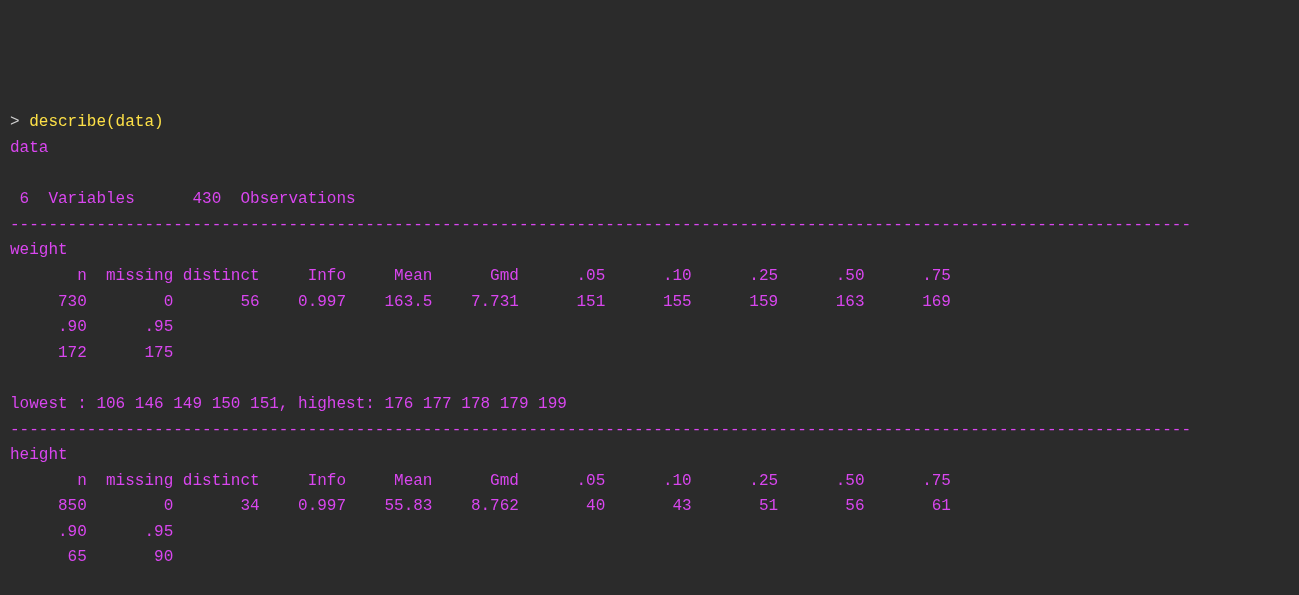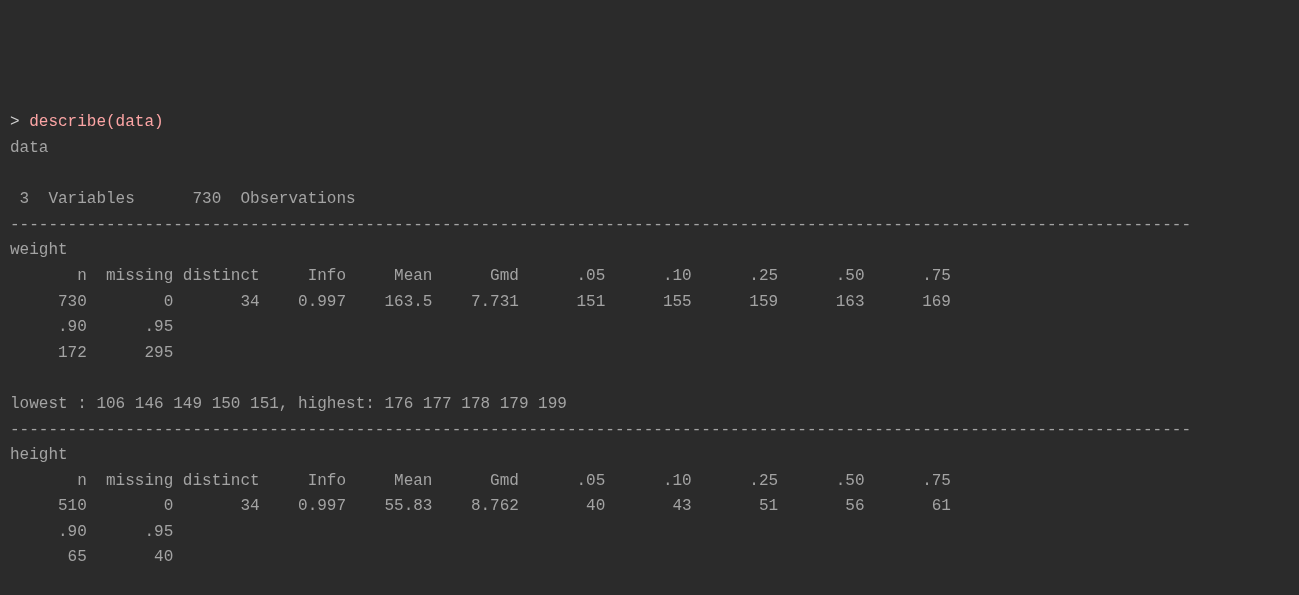--- a/index.html
+++ b/index.html
@@ -15,49 +15,49 @@
       color: #c0c0c0;
       padding: 8px 10px;
       white-space: pre;
       overflow: hidden;
       position: relative;
     }
     .prompt {
       color: #d0d0d0;
     }
     .command {
-      color: #fca5a5;
+      color: #fde047;
     }
     .output {
-      color: #a3a3a3;
+      color: #d946ef;
     }
   </style>
 </head>
 <body>
 
 
 
 <span class="prompt">&gt; </span><span class="command">describe(data)</span>
 <span class="output">data</span>
 
-<span class="output"> 3  Variables      730  Observations</span>
+<span class="output"> 6  Variables      430  Observations</span>
 <span class="output">---------------------------------------------------------------------------------------------------------------------------</span>
 <span class="output">weight</span>
 <span class="output">       n  missing distinct     Info     Mean      Gmd      .05      .10      .25      .50      .75</span>
-<span class="output">     730        0       34    0.997    163.5    7.731      151      155      159      163      169</span>
+<span class="output">     730        0       56    0.997    163.5    7.731      151      155      159      163      169</span>
 <span class="output">     .90      .95</span>
-<span class="output">     172      295</span>
+<span class="output">     172      175</span>
 
 <span class="output">lowest : 106 146 149 150 151, highest: 176 177 178 179 199</span>
 <span class="output">---------------------------------------------------------------------------------------------------------------------------</span>
 <span class="output">height</span>
 <span class="output">       n  missing distinct     Info     Mean      Gmd      .05      .10      .25      .50      .75</span>
-<span class="output">     510        0       34    0.997    55.83    8.762       40       43       51       56       61</span>
+<span class="output">     850        0       34    0.997    55.83    8.762       40       43       51       56       61</span>
 <span class="output">     .90      .95</span>
-<span class="output">      65       40</span>
+<span class="output">      65       90</span>
 
 
 
 
 
 
 
 
 
 </body></html>

